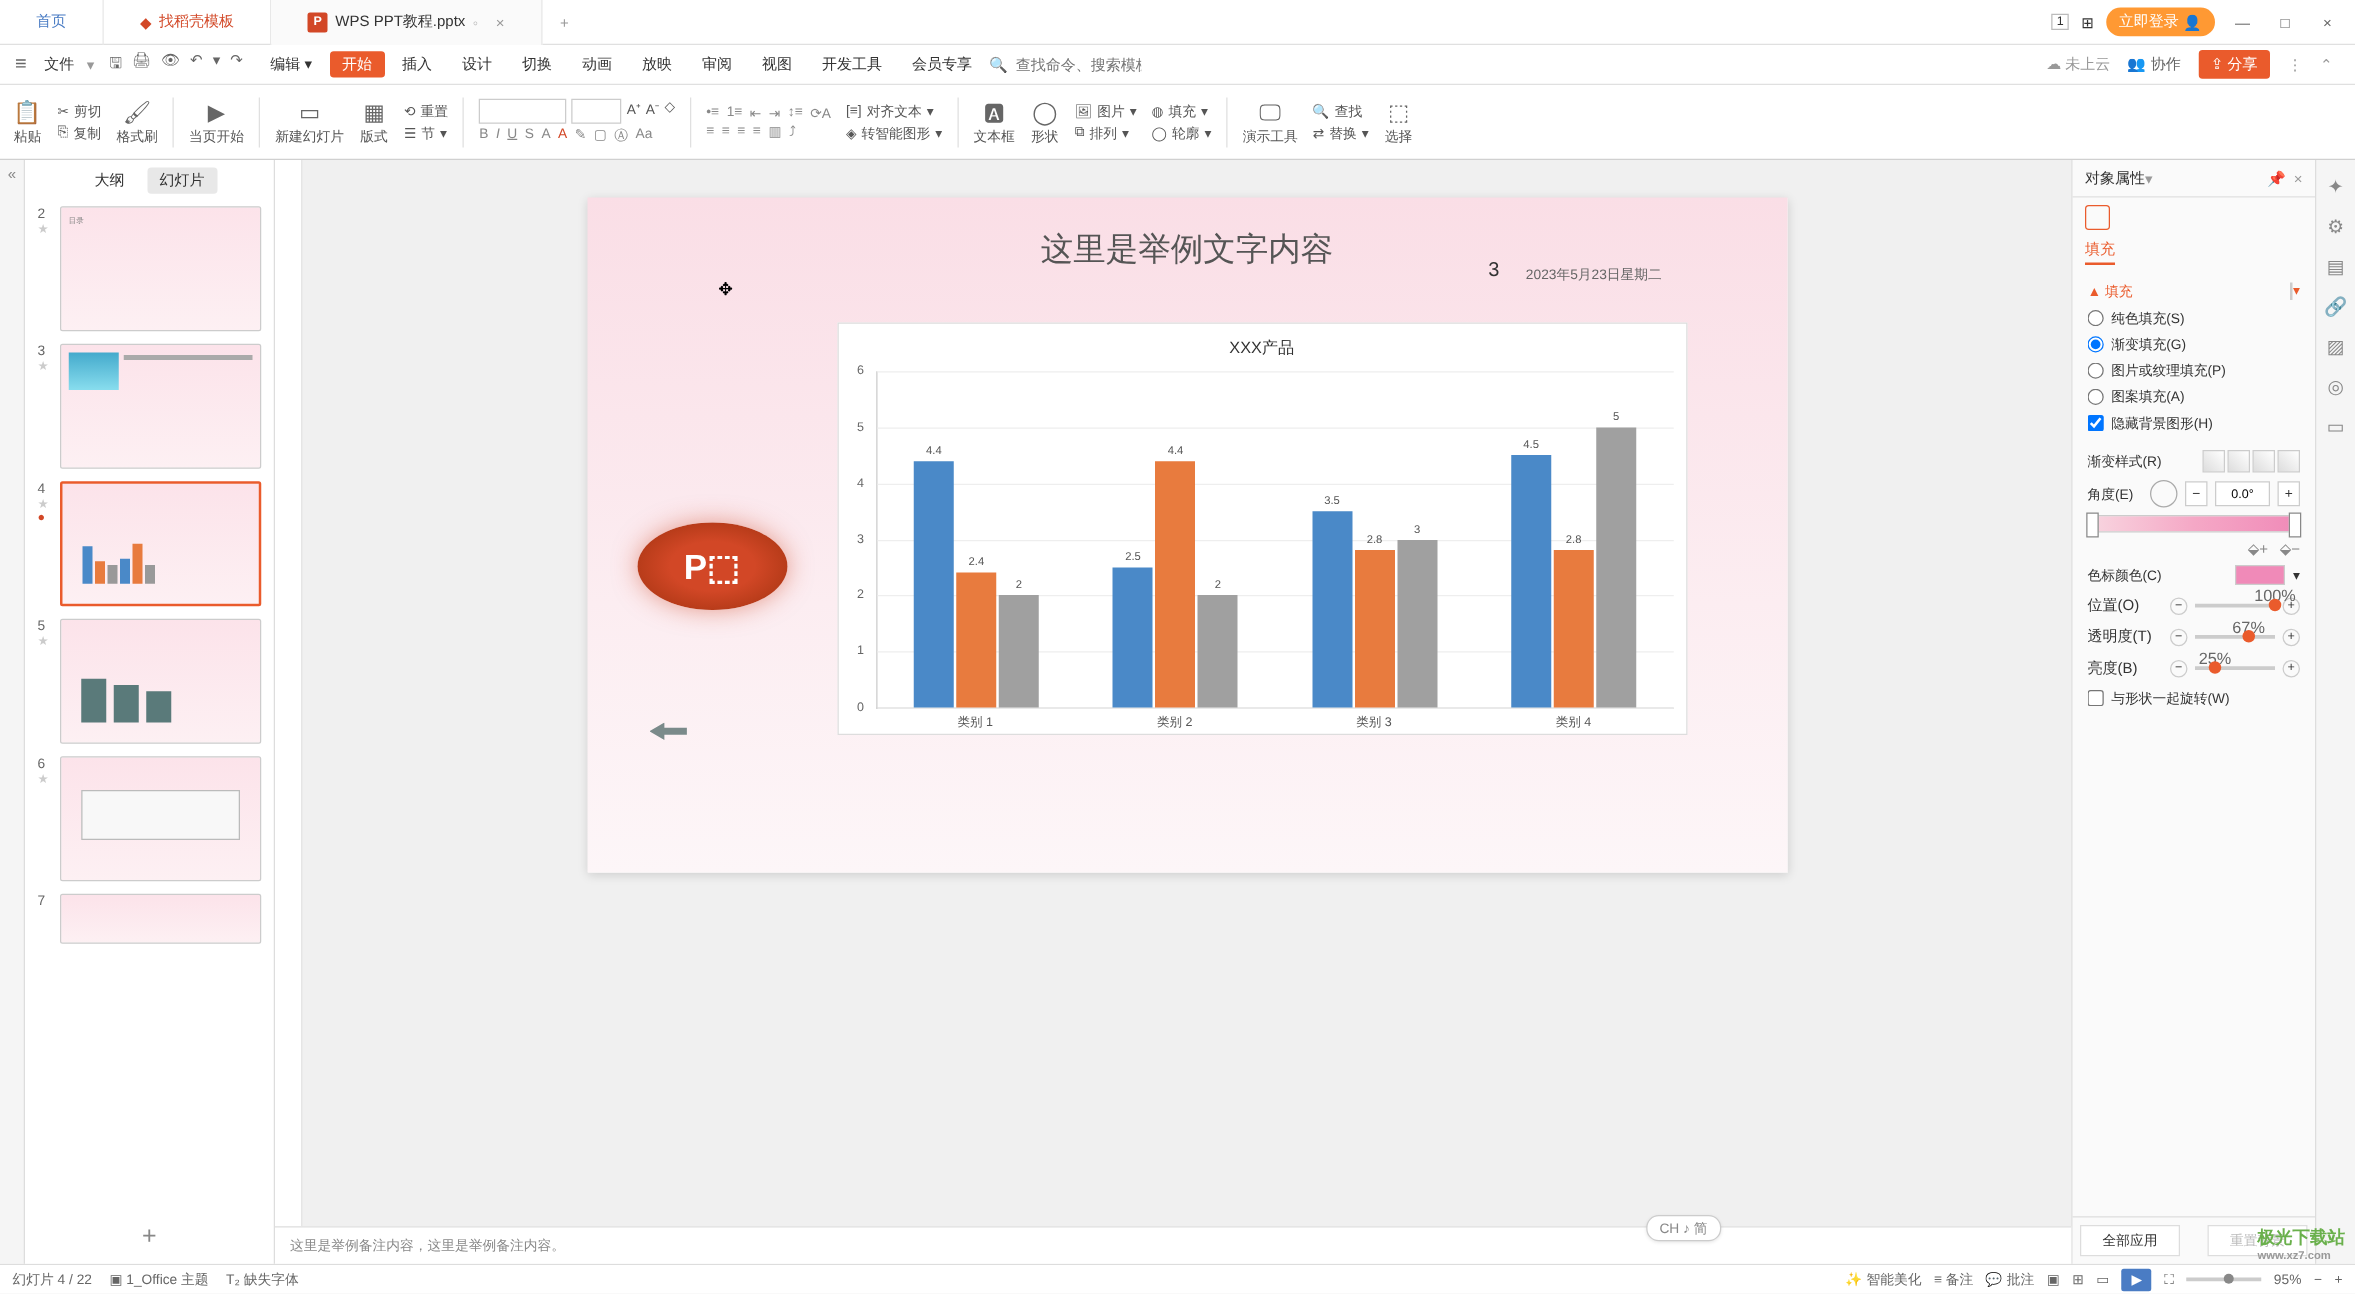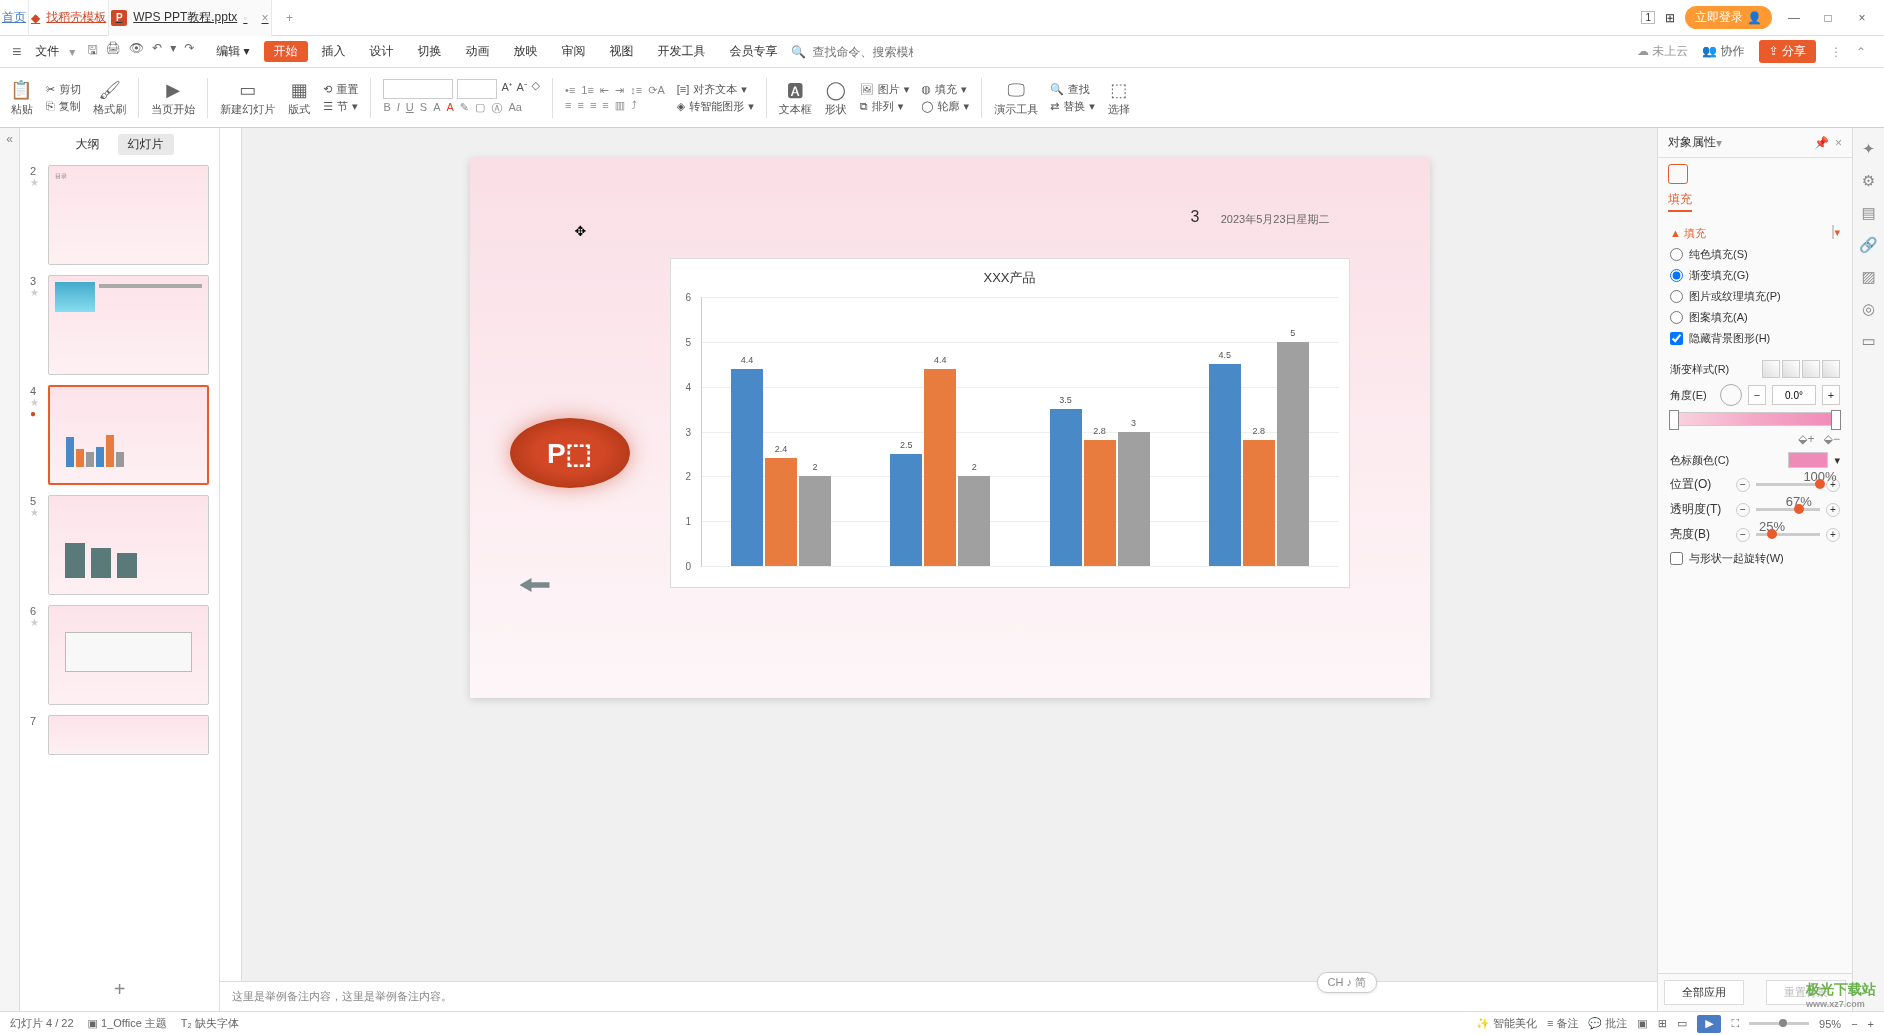--- a/index.html
+++ b/index.html
@@ -1,20 +1,20 @@
 <!DOCTYPE html>
 <html><head>
 <meta charset="utf-8">
 <style>
 * { margin: 0; padding: 0; box-sizing: border-box; font-family: "Microsoft YaHei", Arial, sans-serif; }
 body { background: #f0f0f0; width: 1884px; height: 1035px; overflow: hidden; font-size: 12px; color: #333; }
 
 
 .title-bar { height: 36px; background: #fff; display: flex; align-items: center; border-bottom: 1px solid #e0e0e0; }
-.tab { padding: 0 2px; height: 36px; display: flex; align-items: center; gap: 6px; border-right: 1px solid #e8e8e8; cursor: pointer; text-decoration: underline; }
+.tab { padding: 0 29px; height: 36px; display: flex; align-items: center; gap: 6px; border-right: 1px solid #e8e8e8; cursor: pointer; }
 .tab.home { color: #4a7cc4; }
 .tab.template { color: #d24726; }
 .tab.active { background: #fafafa; }
 .tab-icon-wps { width: 16px; height: 16px; background: #d24726; border-radius: 2px; display: inline-flex; align-items: center; justify-content: center; color: #fff; font-size: 10px; font-weight: bold; }
 .tab-close { margin-left: 8px; color: #999; }
 .tab-add { width: 36px; text-align: center; color: #999; }
 .title-spacer { flex: 1; }
 .title-right { display: flex; align-items: center; gap: 10px; padding-right: 10px; }
 .login-btn { background: #ff9933; color: #fff; padding: 3px 10px; border-radius: 12px; display: flex; align-items: center; gap: 4px; }
 .window-btn { width: 24px; text-align: center; color: #666; }
@@ -411,20 +411,21 @@
       </div>
     </div>
     <div class="slide-add">+</div>
   </div>
 
   <div class="editor">
     <div class="editor-body">
       <div class="ruler-v"></div>
       <div class="canvas-wrap">
         <div class="slide-canvas">
+          <div class="slide-title">这里是举例文字内容</div>
           <div class="slide-number">3</div>
           <div class="slide-date">2023年5月23日星期二</div>
           <div class="cursor-move">✥</div>
           <div class="ppt-logo">
               <div class="ppt-logo-inner">P⬚</div>
             </div>
           <div class="arrow-left"></div>
 
           <div class="chart-box">
             <div class="chart-title">XXX产品</div>
@@ -483,20 +484,26 @@
                     </div>
                     <div class="bar s2" style="height: 46.6667%; background: rgb(232, 123, 62);">
                       <div class="bar-label">2.8</div>
                     </div>
                     <div class="bar s3" style="height: 83.3333%; background: rgb(160, 160, 160);">
                       <div class="bar-label">5</div>
                     </div>
                   </div>
                 </div>
               </div>
+            <div class="x-labels" id="x-labels">
+                <span>类别 1</span>
+                <span>类别 2</span>
+                <span>类别 3</span>
+                <span>类别 4</span>
+              </div>
           </div>
         </div>
       </div>
     </div>
     <div class="notes-bar">
       <span>这里是举例备注内容，这里是举例备注内容。</span>
       <div class="ime-badge">CH ♪ 简</div>
     </div>
   </div>
 

